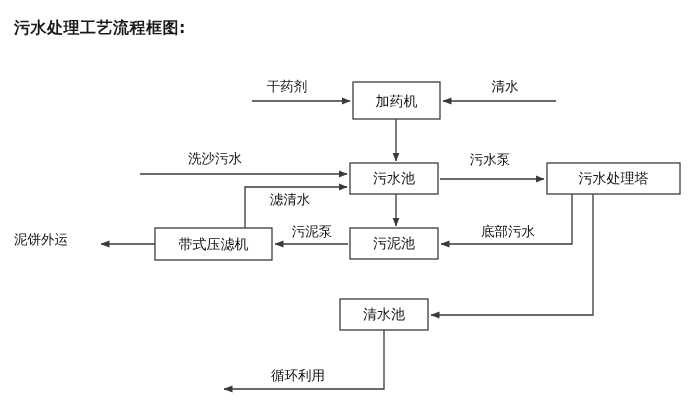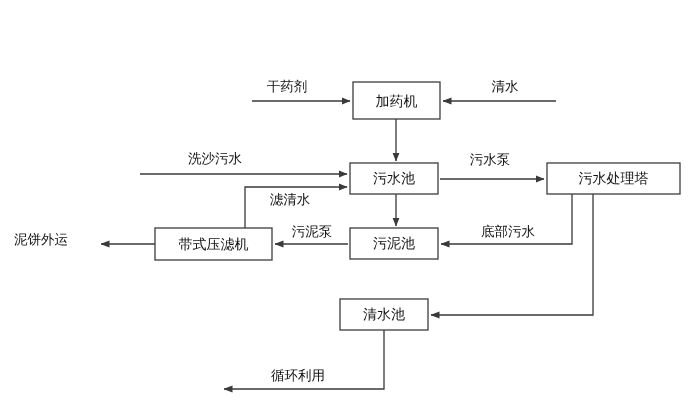--- a/index.html
+++ b/index.html
@@ -71,20 +71,21 @@
   .arrow-head {
     fill: #3a3a3a;
     stroke: none;
   }
 </style>
 </head>
 <body>
 
 <div id="page">
 
+  <div id="title">污水处理工艺流程框图:</div>
 
   <svg id="diagram" viewBox="0 0 700 420">
 
     <defs>
       <marker id="ah" markerWidth="9" markerHeight="8" refX="8.5" refY="4" orient="auto" markerUnits="userSpaceOnUse">
         <path d="M0,0.4 L9,4 L0,7.6 z" class="arrow-head"></path>
       </marker>
     </defs>
 
     <g>

